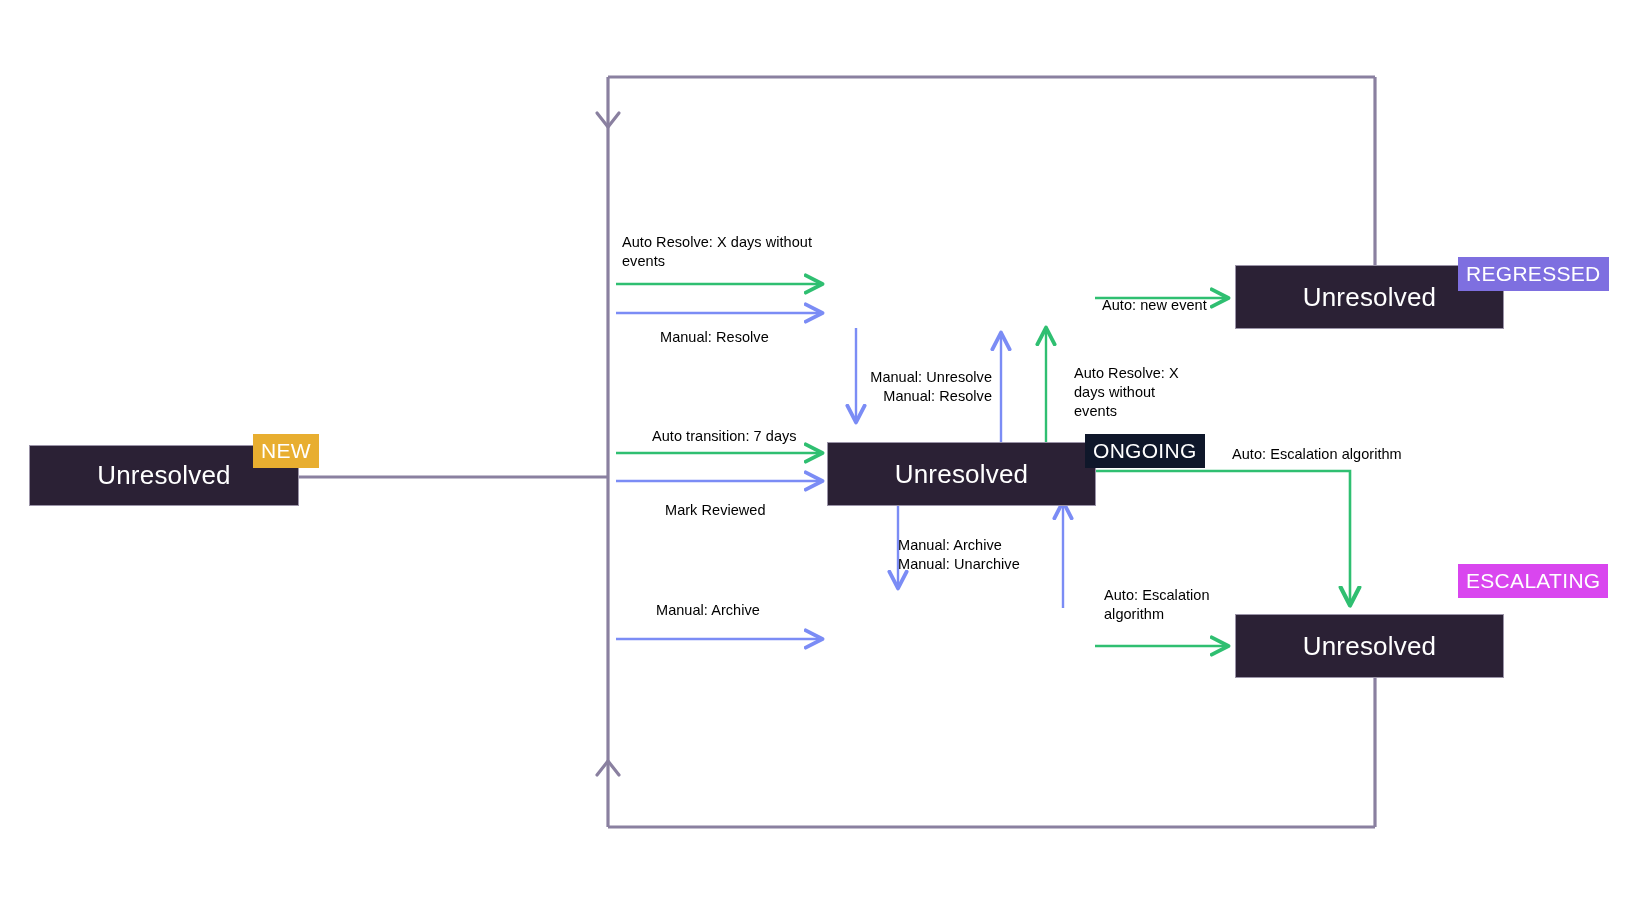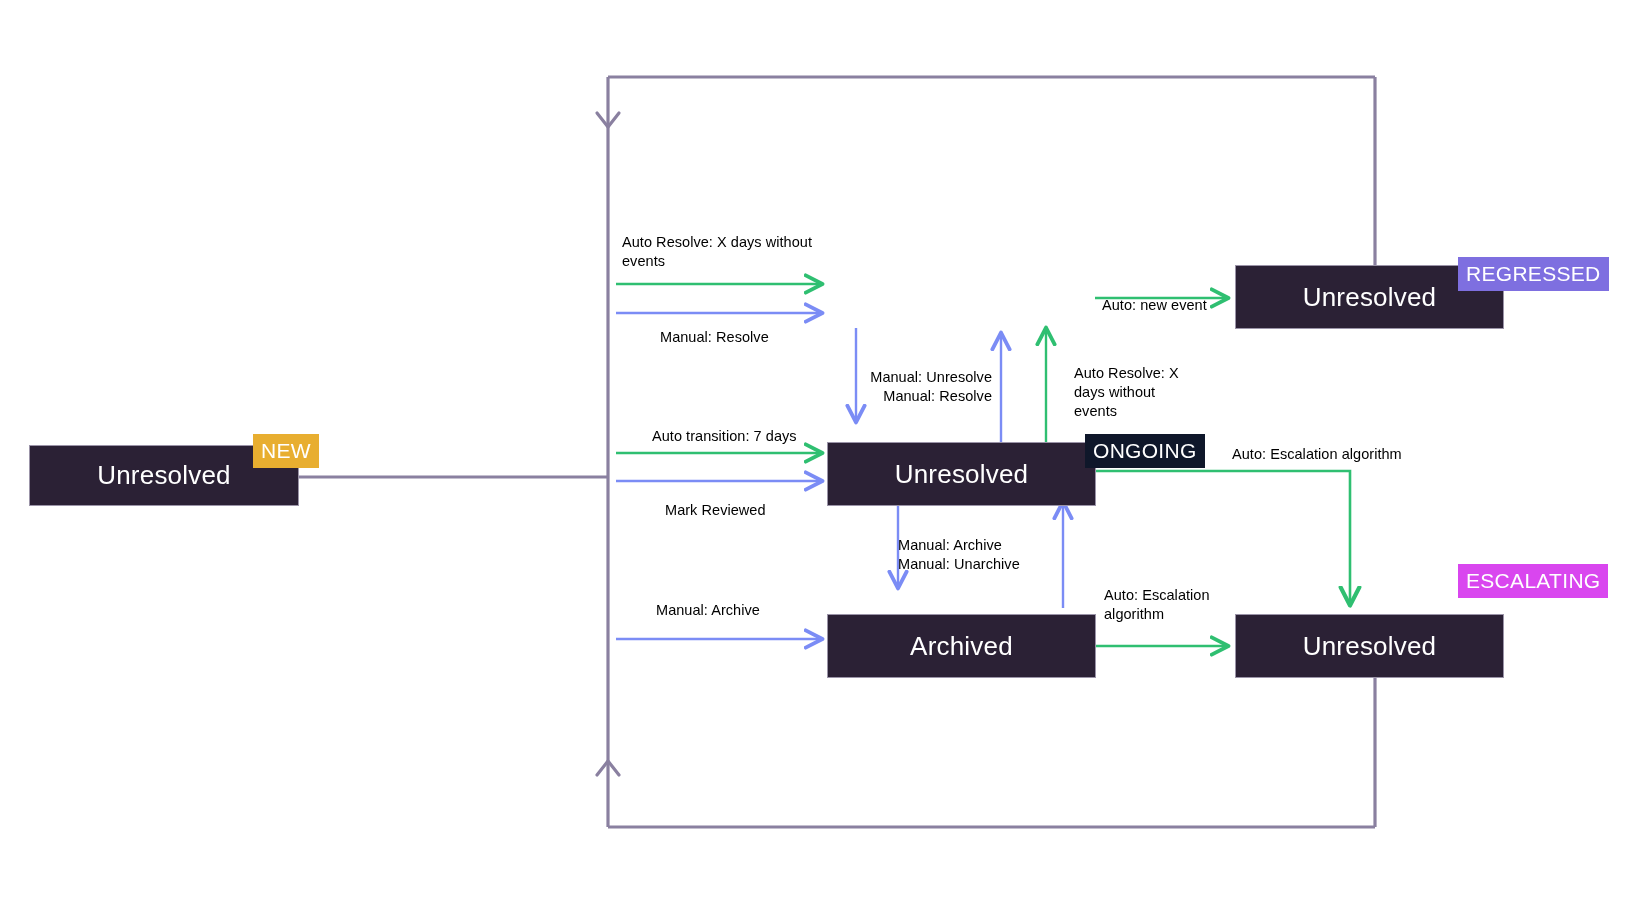--- a/index.html
+++ b/index.html
@@ -129,23 +129,20 @@
   <div class="node" style="left:1236px; top:266px; width:267px; height:62px;">
     <span>Unresolved</span>
   </div>
   <div class="badge" style="left:1458px; top:257px; background:#7e6fe0;">REGRESSED</div>
 
   <div class="node" style="left:828px; top:443px; width:267px; height:62px;">
     <span>Unresolved</span>
   </div>
   <div class="badge" style="left:1085px; top:434px; background:#0f172a;">ONGOING</div>
 
-  <div class="node" style="left:828px; top:615px; width:267px; height:62px;">
-    <span>Archived</span>
-  </div>
 
   <div class="node" style="left:1236px; top:615px; width:267px; height:62px;">
     <span>Unresolved</span>
   </div>
   <div class="badge" style="left:1458px; top:564px; background:#d946ef;">ESCALATING</div>
 
   <div class="edge-label" style="left:622px; top:233px; width:210px;">Auto Resolve: X days without
 events</div>
 
   <div class="edge-label" style="left:660px; top:328px;">Manual: Resolve</div>

